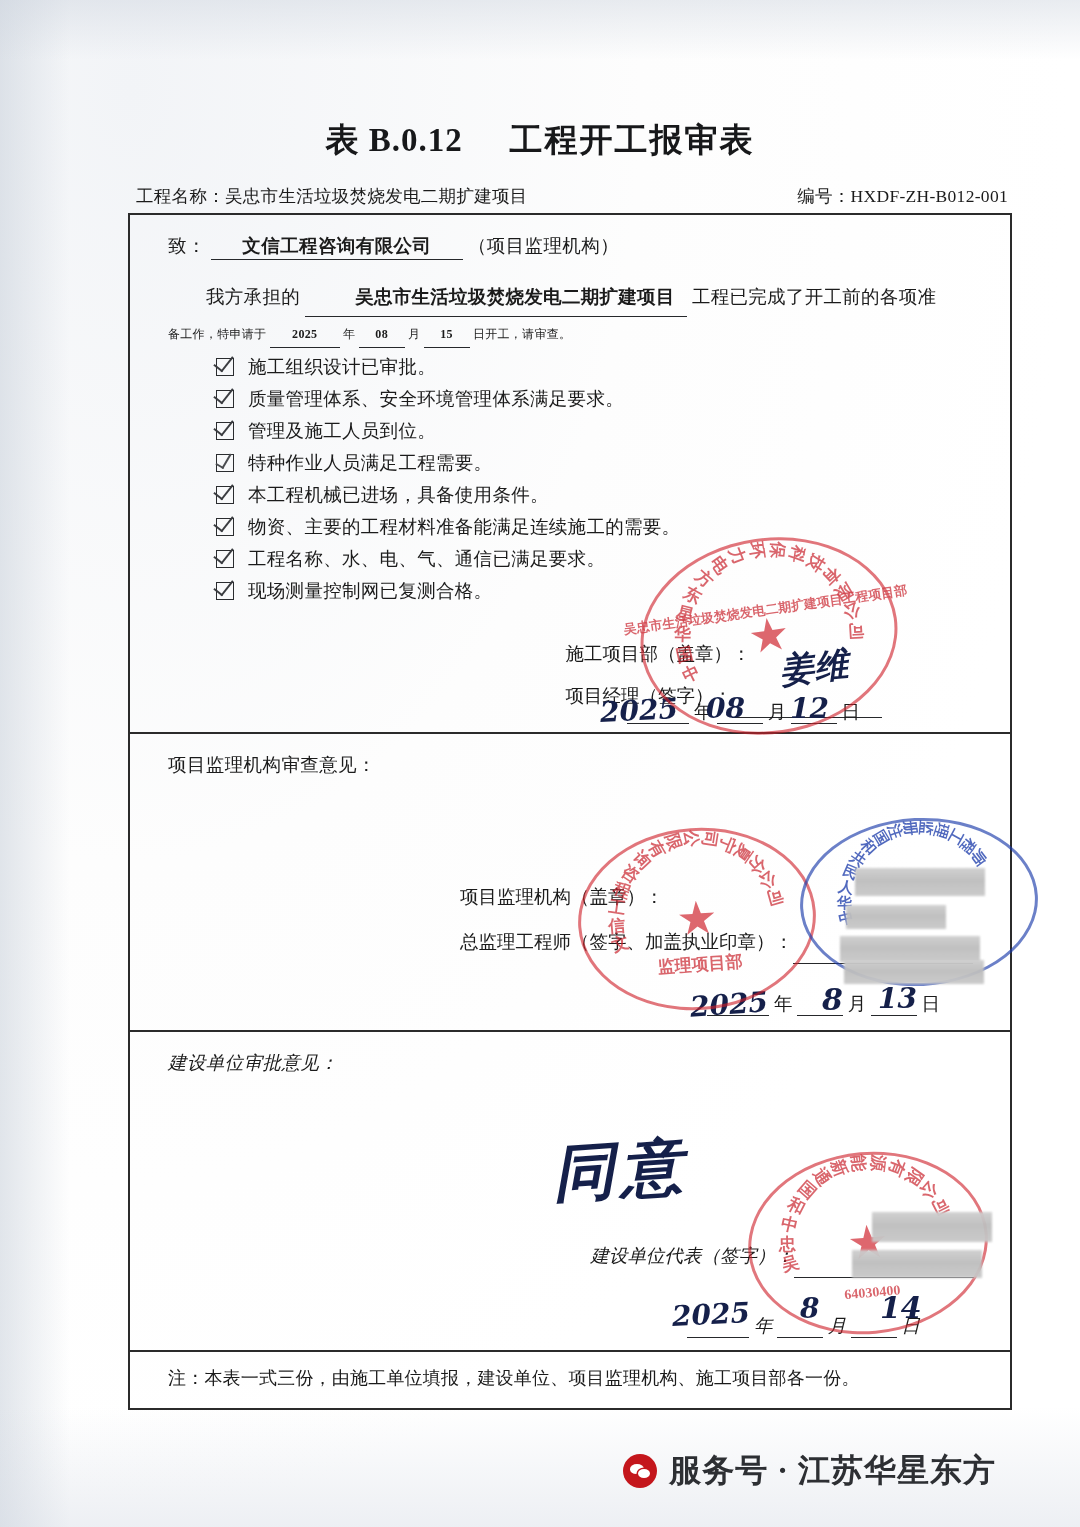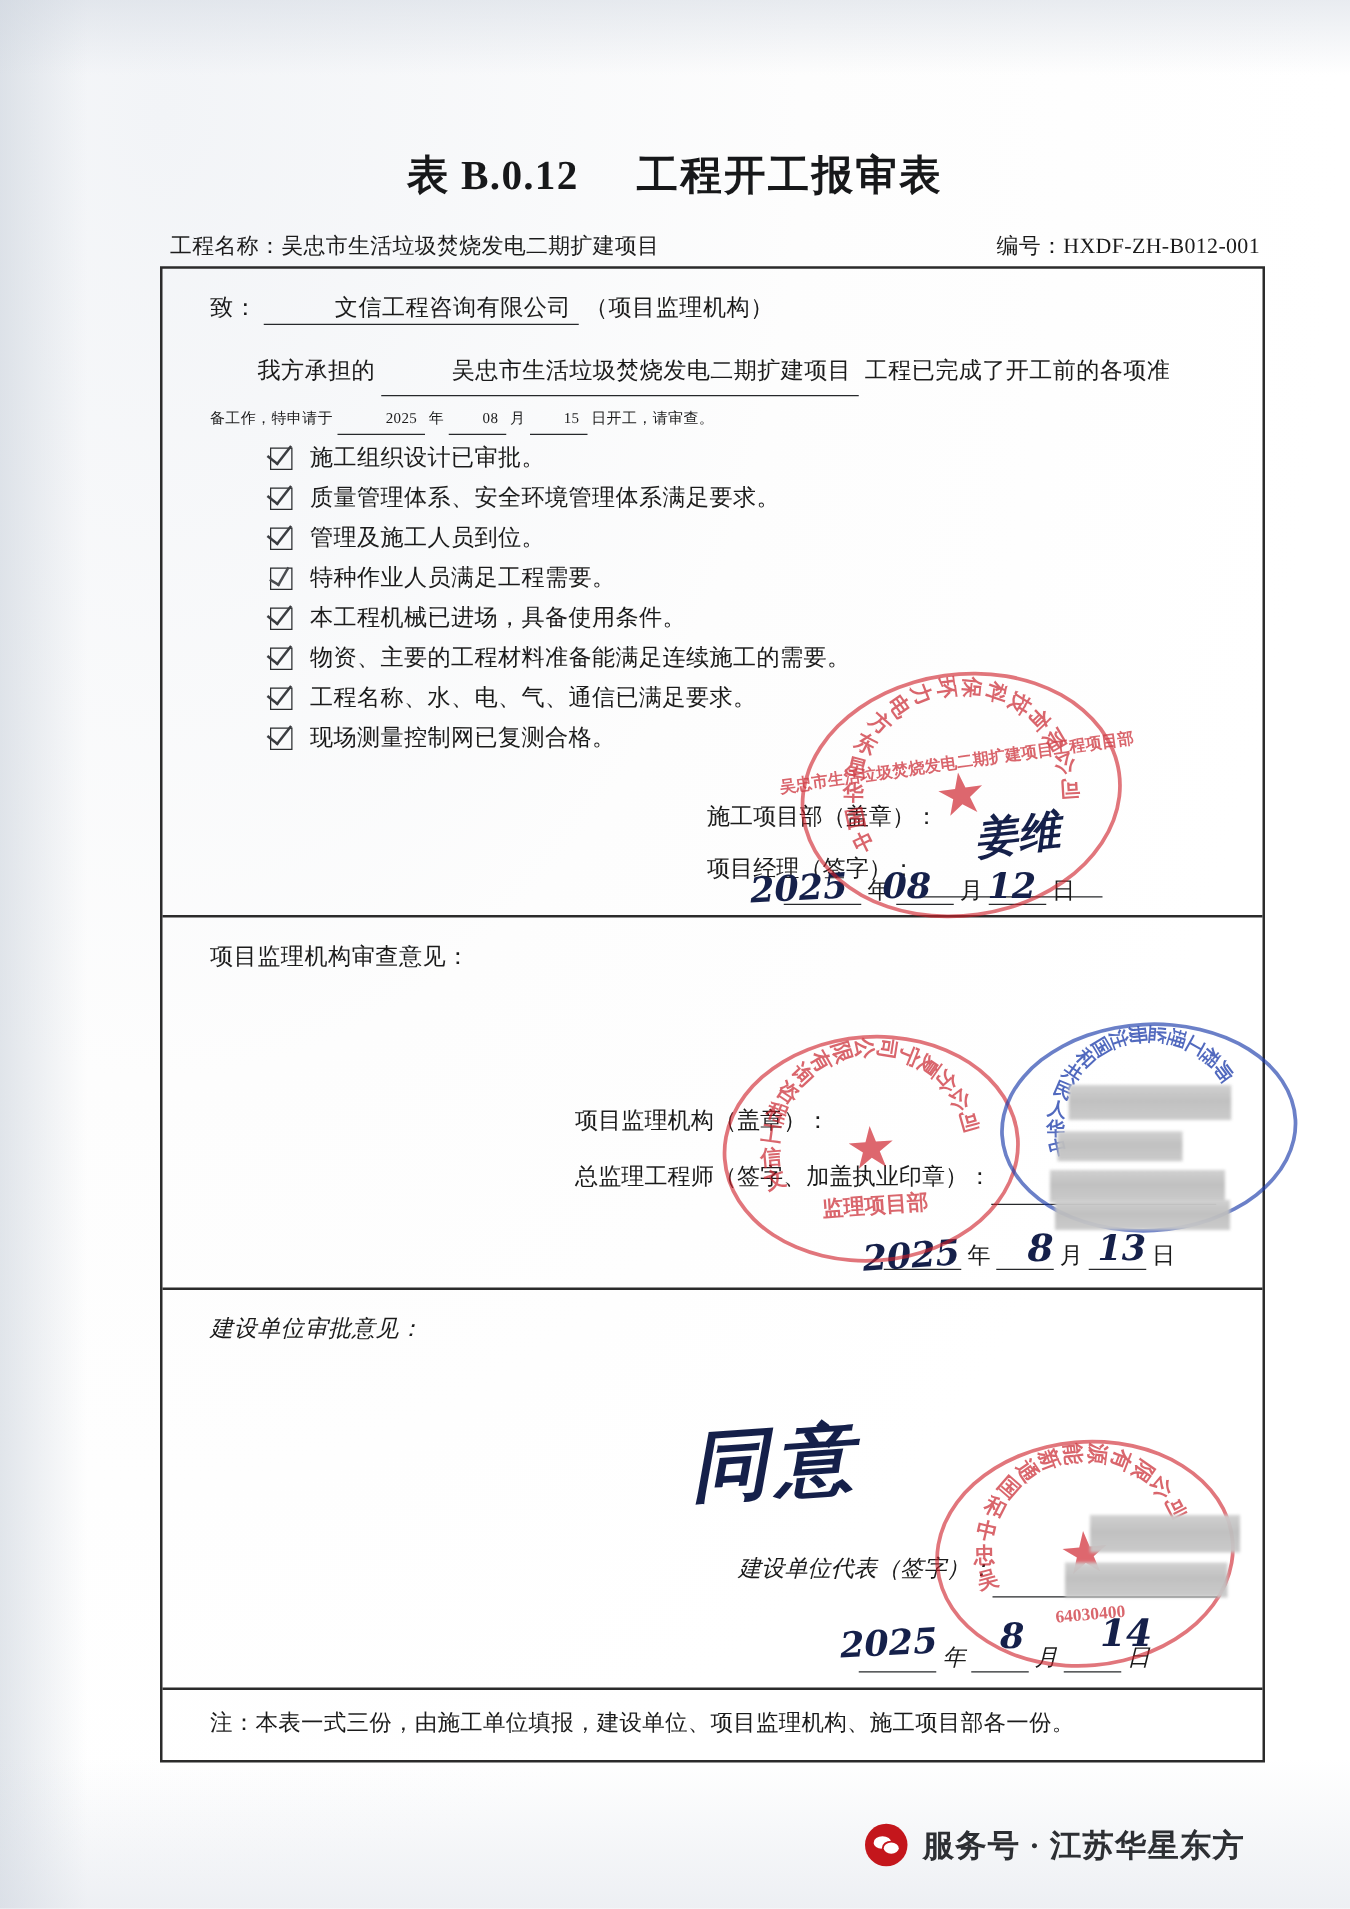--- a/index.html
+++ b/index.html
@@ -89,22 +89,23 @@
 
   .sec1 { height: 519px; }
   .sec2 { height: 298px; }
   .sec3 { height: 320px; font-style: italic; }
   .sec4 { height: 56px; padding-top: 14px; }
 
   .line1 { font-size: 18.5px; letter-spacing: .4px; }
   .ul {
     display: inline-block;
     border-bottom: 1.4px solid #26282b;
-    text-align: right;
+    text-align: center;
     padding: 0 6px 1px 6px;
+    font-weight: bold;
   }
 
   .para {
     font-size: 18.5px;
     margin-top: 20px;
     text-indent: 38px;
     line-height: 1.9;
     letter-spacing: .3px;
   }
   .para2 {
@@ -317,21 +318,21 @@
   }
 
   
   .footer-brand {
     position: absolute;
     right: 84px;
     bottom: 34px;
     display: flex;
     align-items: center;
     gap: 12px;
-    font-size: 25px;
+    font-size: 32px;
     font-weight: bold;
     color: #2d2f33;
     letter-spacing: 1px;
   }
   .wechat-icon {
     width: 34px; height: 34px;
     border-radius: 50%;
     background: #c4161c;
     position: relative;
     flex: none;

